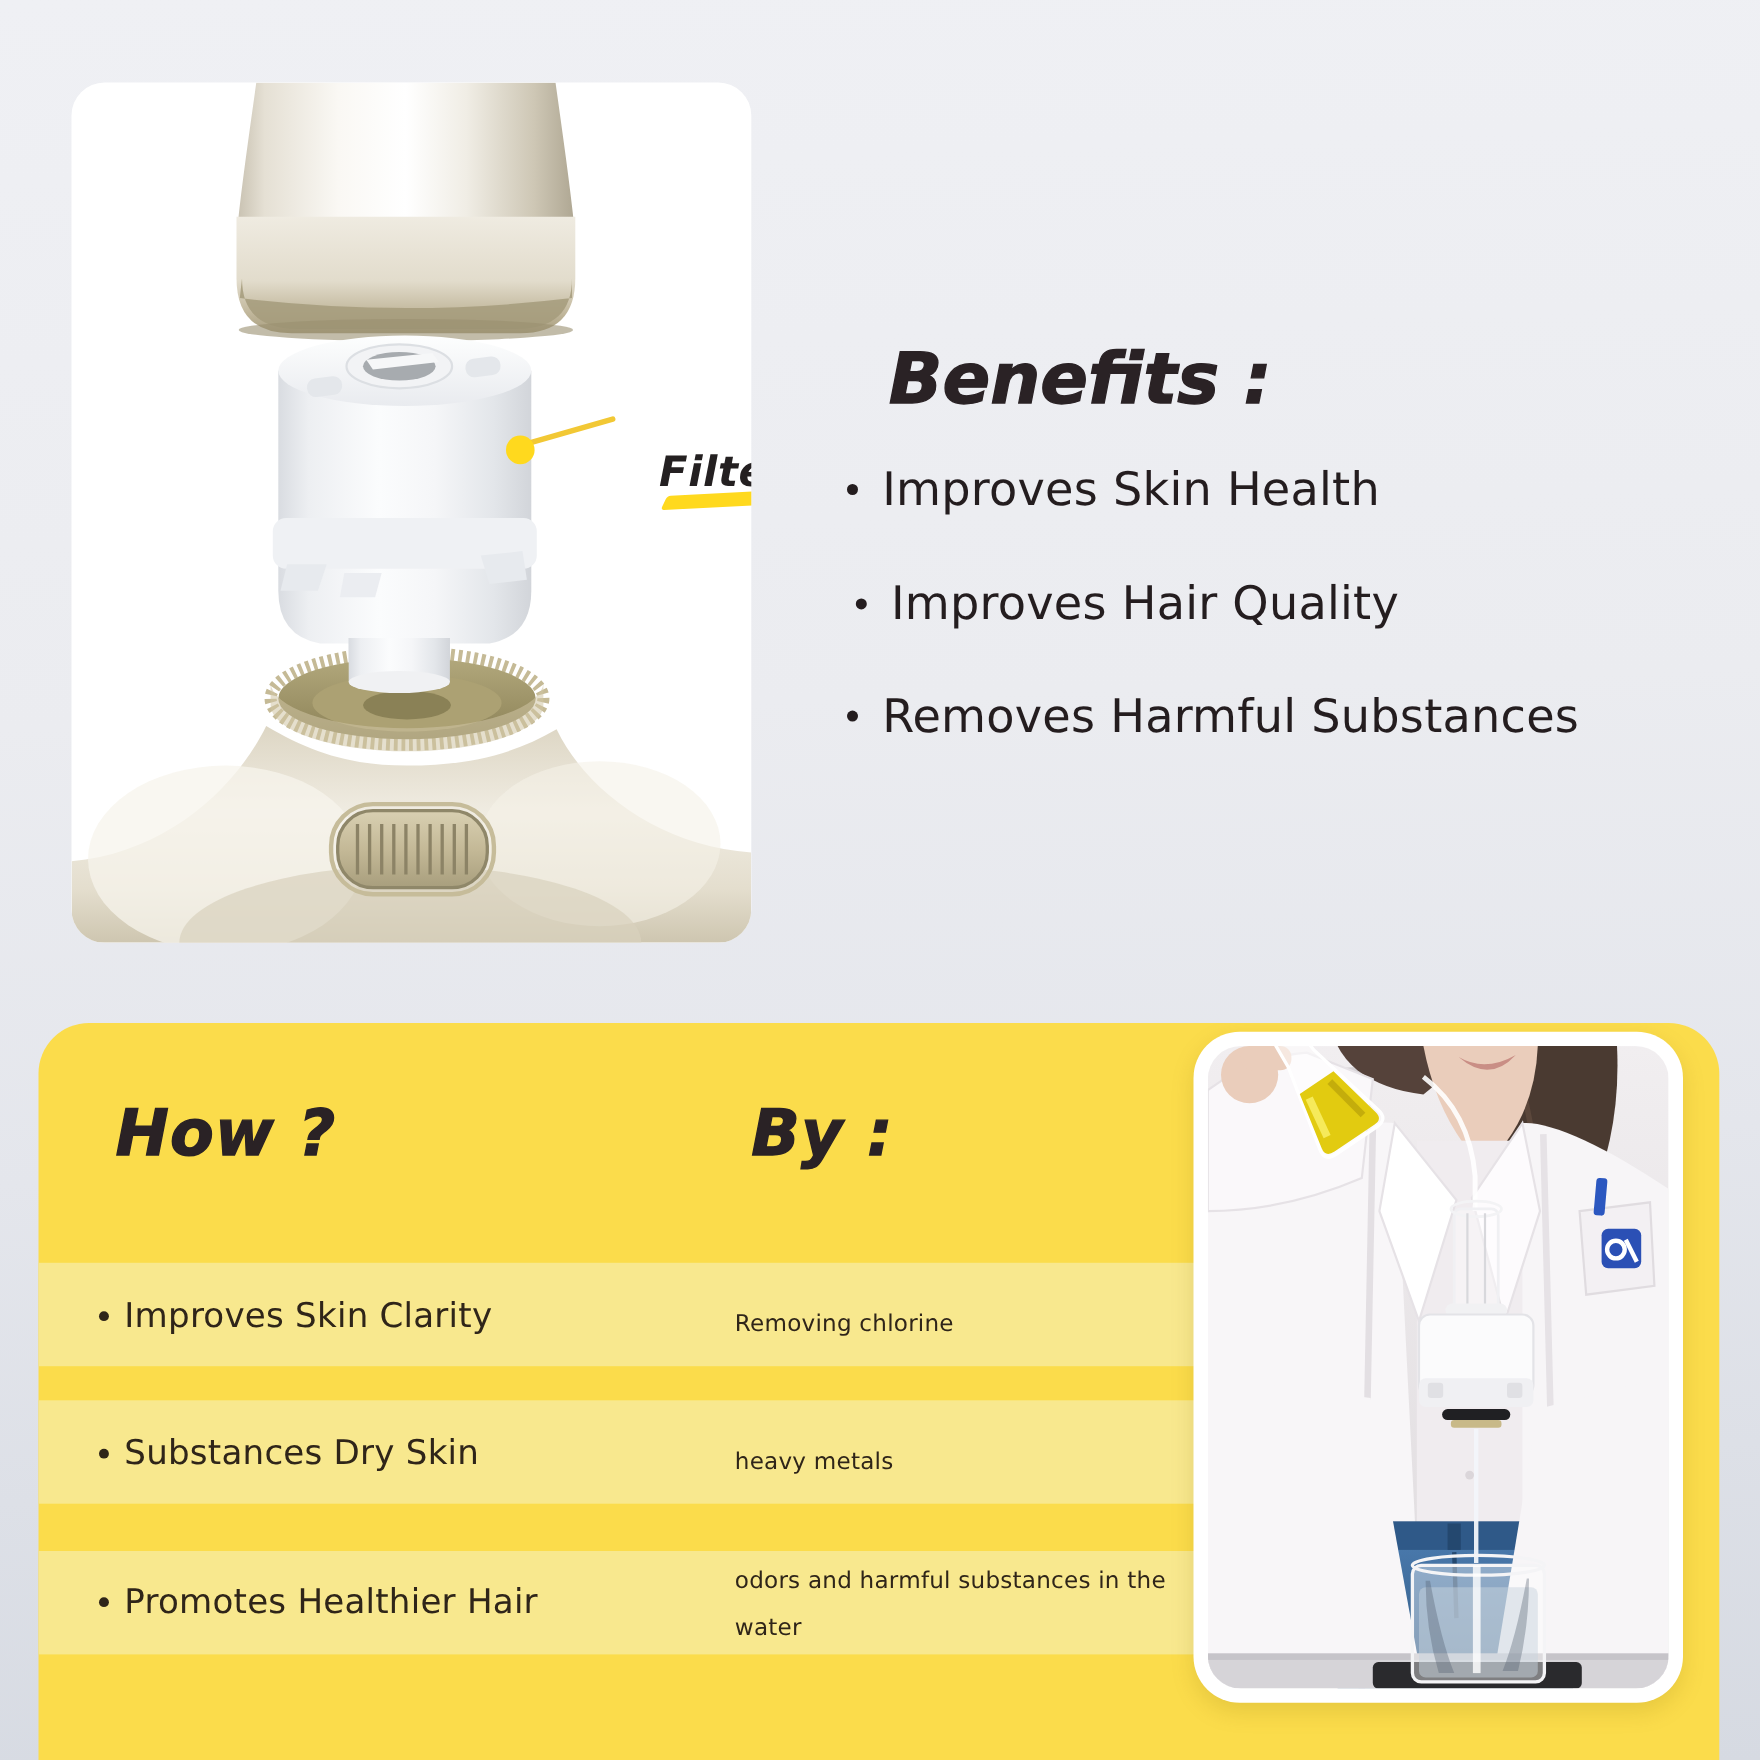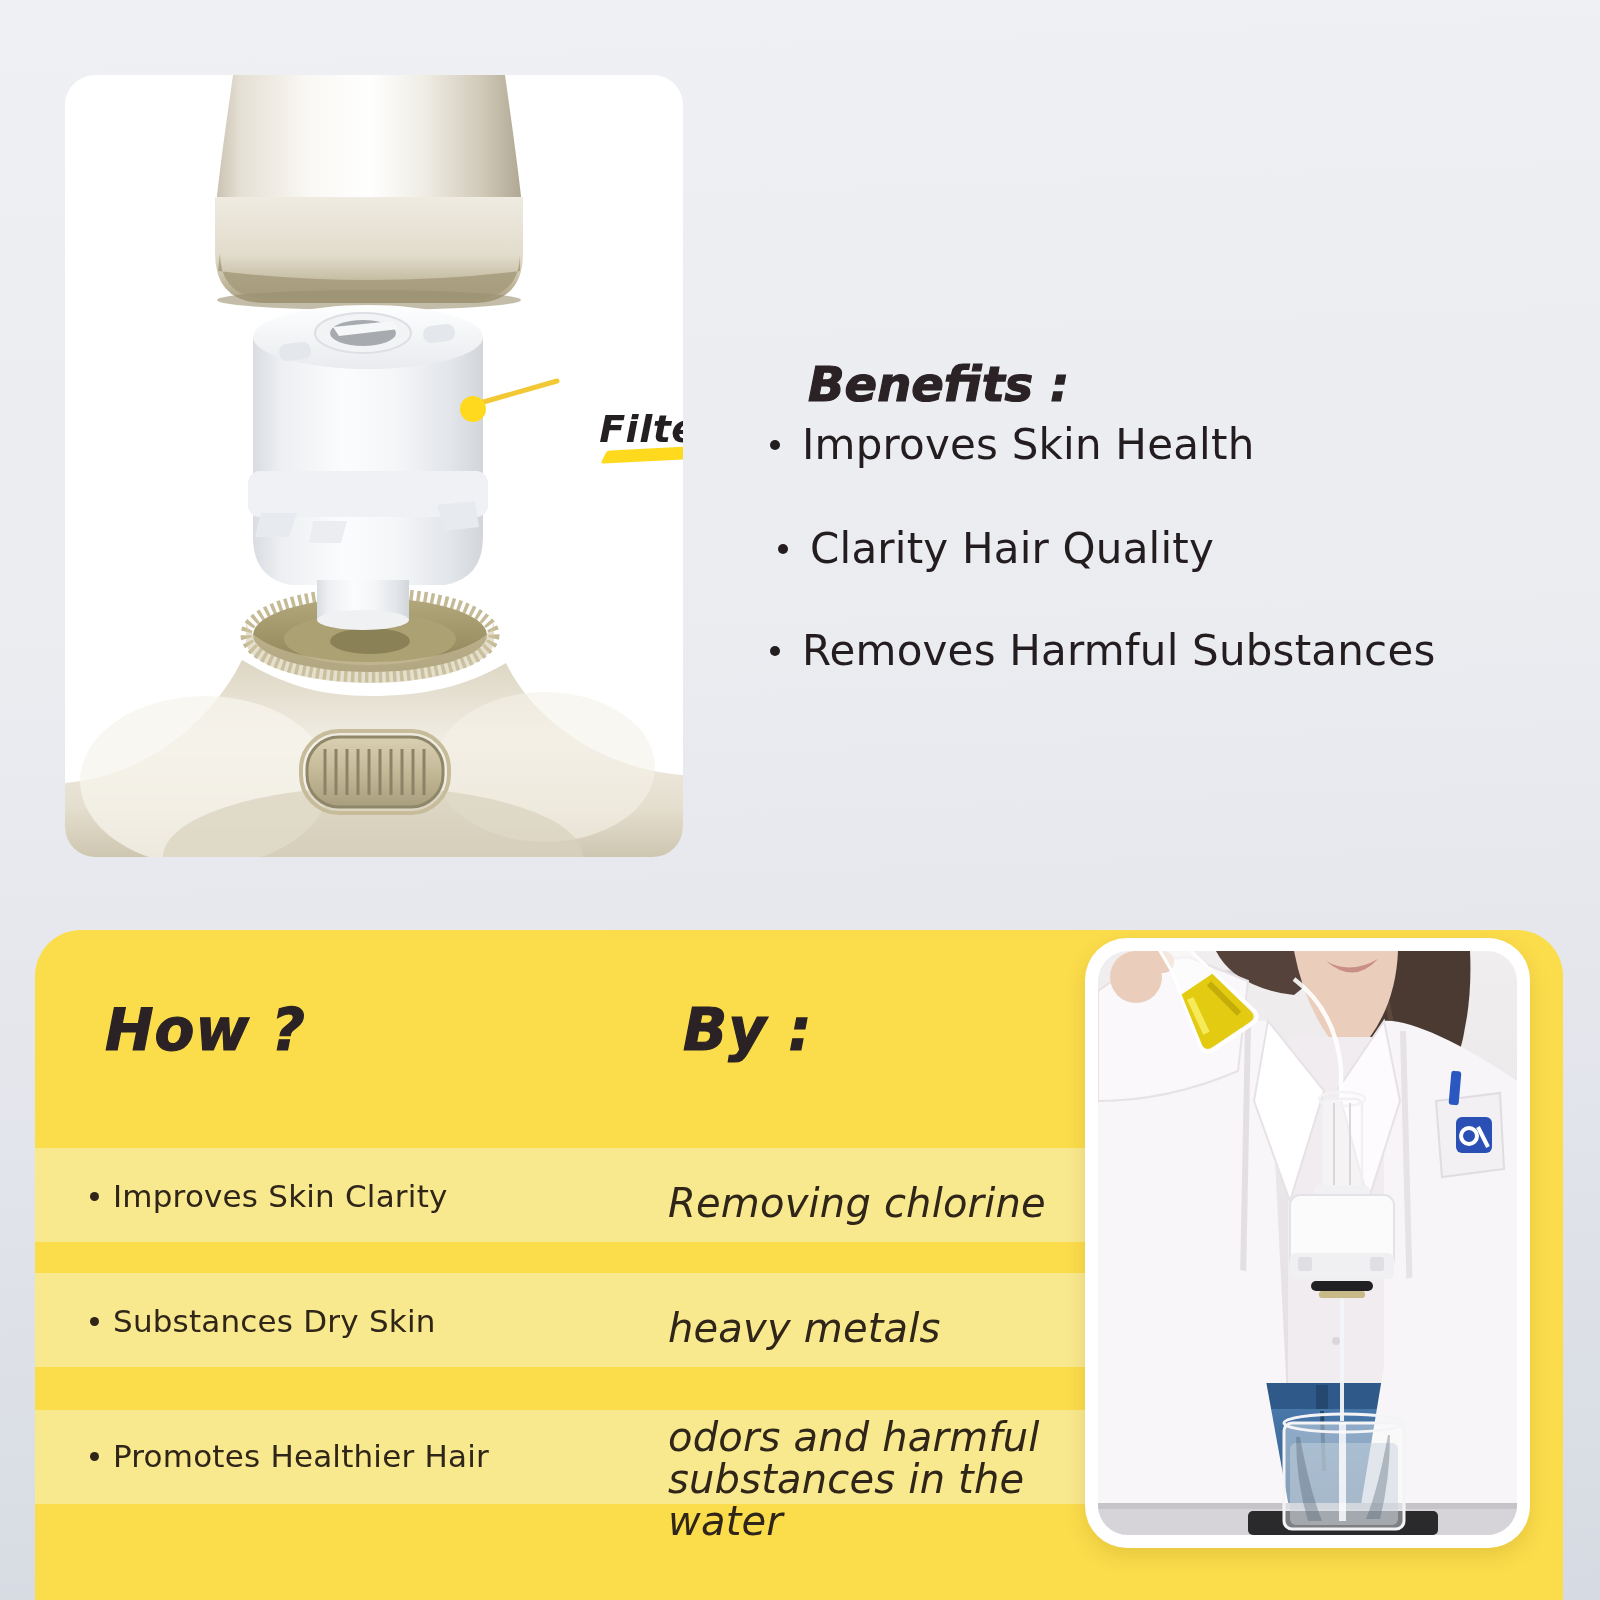--- a/index.html
+++ b/index.html
@@ -18,22 +18,22 @@
     position:absolute;left:528px;top:332px;width:130px;text-align:center;
     font-size:38px;font-weight:bold;font-style:italic;color:#242021;letter-spacing:.5px;z-index:3;
   }
   .filter-swoosh{
     position:absolute;left:540px;top:373px;width:104px;height:13px;z-index:2;
     background:#FFD91E;transform:skewX(-28deg) rotate(-3deg);border-radius:3px;
   }
   
   .benefits-heading{
     position:absolute;left:808px;top:308px;
-    font-size:48px;font-weight:bold;font-style:italic;color:#2A2225;
-    letter-spacing:0px;margin-top:48px;-webkit-text-stroke:1.2px #2A2225;
+    font-size:64px;font-weight:bold;font-style:italic;color:#2A2225;
+    letter-spacing:0px;-webkit-text-stroke:1.2px #2A2225;
   }
   .benefit-item{
     position:absolute;left:770px;display:flex;align-items:center;
     font-size:42px;color:#241D1F;letter-spacing:.2px;justify-content:center;
   }
   .benefit-item .dot{
     width:10px;height:10px;border-radius:50%;background:#241D1F;margin-right:22px;flex:0 0 auto;
   }
   .bi-0{top:420px;}
   .bi-1{top:524px;left:778px;}
@@ -57,21 +57,21 @@
   .st-0{top:218px;}
   .st-1{top:343px;}
   .st-2{top:480px;}
   .row-how{
     display:flex;align-items:center;position:absolute;left:55px;
     font-size:31px;color:#2F2519;letter-spacing:.2px;
   }
   .row-how .dot{width:9px;height:9px;border-radius:50%;background:#2F2519;margin-right:14px;flex:0 0 auto;}
   .row-by{
     position:absolute;left:633px;width:392px;
-    font-size:40px;color:#2F2519;line-height:42px;letter-spacing:.2px;font-style:italic;
+    font-size:21px;color:#2F2519;line-height:42px;letter-spacing:.2px;
   }
   
   .photo-frame{
     position:absolute;left:1050px;top:8px;width:445px;height:610px;
     background:#ffffff;border-radius:42px;box-shadow:0 8px 20px rgba(140,110,10,.18);
   }
   .photo-inner{
     position:absolute;left:13px;top:13px;width:419px;height:584px;
     border-radius:30px;overflow:hidden;
   }
@@ -194,21 +194,21 @@
   </div>
 
   <div class="benefits-heading">Benefits :</div>
 
   <div class="benefit-item bi-0">
     <span class="dot"></span>
     <span>Improves Skin Health</span>
   </div>
   <div class="benefit-item bi-1">
     <span class="dot"></span>
-    <span>Clarity Hair Quality</span>
+    <span>Improves Hair Quality</span>
   </div>
   <div class="benefit-item bi-2">
     <span class="dot"></span>
     <span>Removes Harmful Substances</span>
   </div>
 
   <div class="how-card">
     <div class="how-heading">How ?</div>
     <div class="by-heading">By :</div>
 

